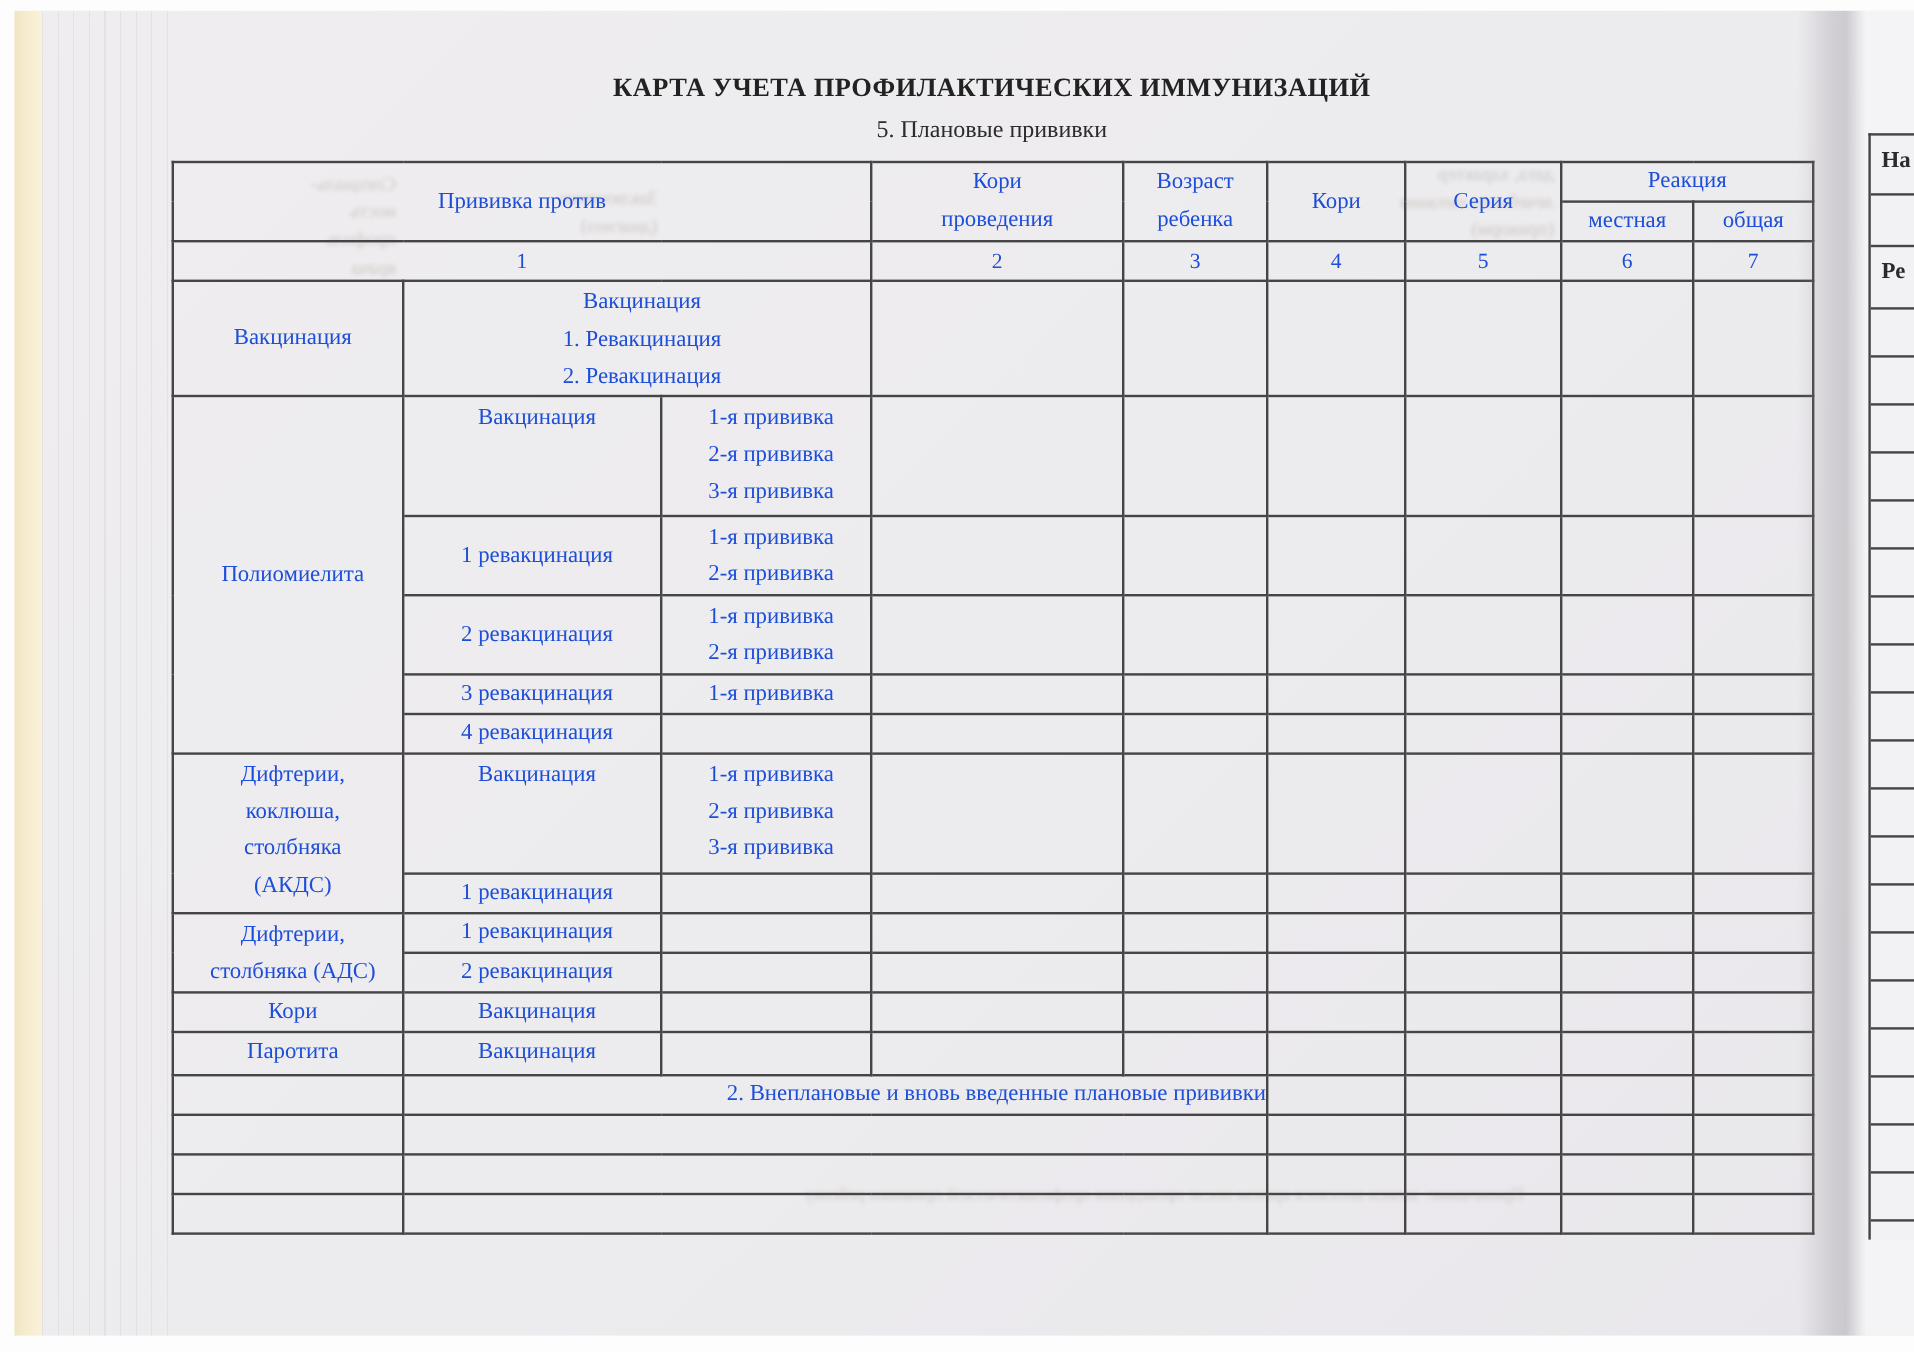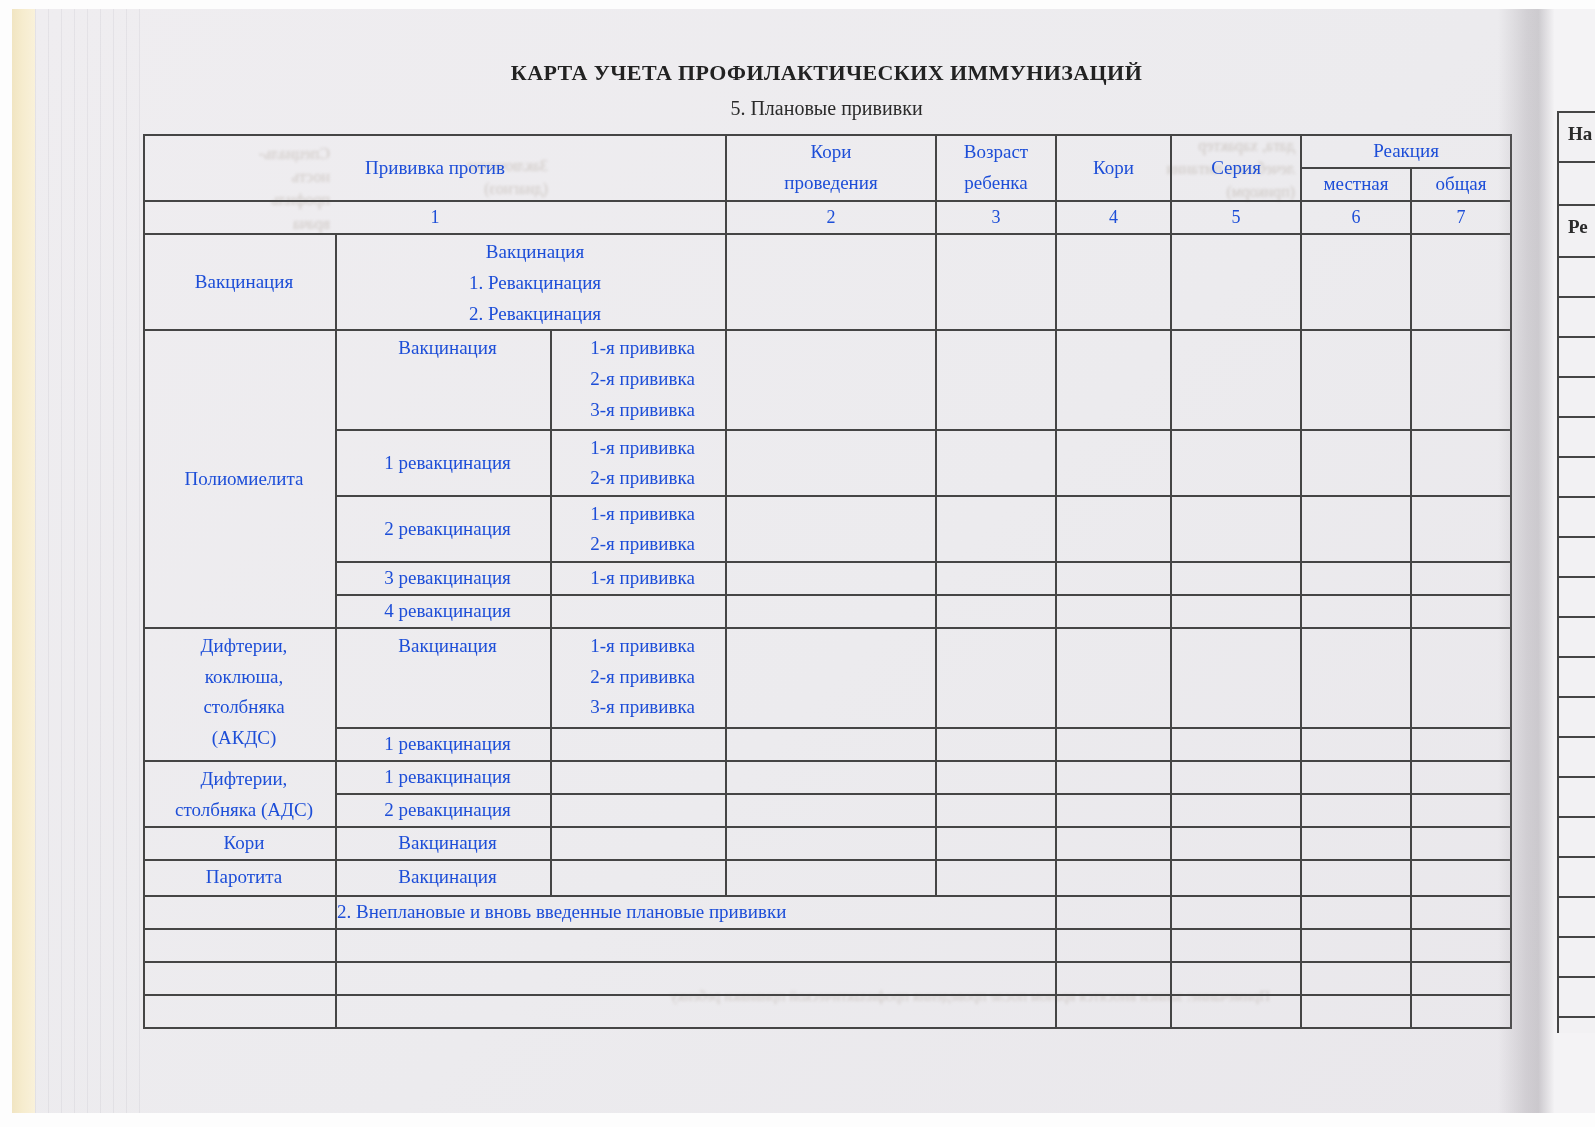--- a/index.html
+++ b/index.html
@@ -73,21 +73,21 @@
   }
   table.main th, table.main td {
     border:2px solid #454545; vertical-align:middle;
     font-weight:normal; line-height:1.62;
   }
   table.main th { text-align:center; }
   td.lbl { text-align:center; padding-left:8px; }
   td.num { text-align:center; font-size:18px; }
   .pre { white-space:pre-line; }
   .vtop { vertical-align:top !important; padding-top:2px; }
-  .sec2 { text-align:left; }
+  .sec2 { text-align:right; }
 
   
   .bleed {
     position:absolute; color:#9b8d7e; opacity:.38;
     filter:blur(1.7px); transform:scaleX(-1);
     white-space:pre-line; line-height:1.45; pointer-events:none;
   }
   .bt1 { left:150px;  top:142px; width:180px; font-size:16px; }
   .bt2 { left:348px;  top:154px; width:200px; font-size:16px; }
   .bt3 { left:995px;  top:134px; width:300px; font-size:16px; }

